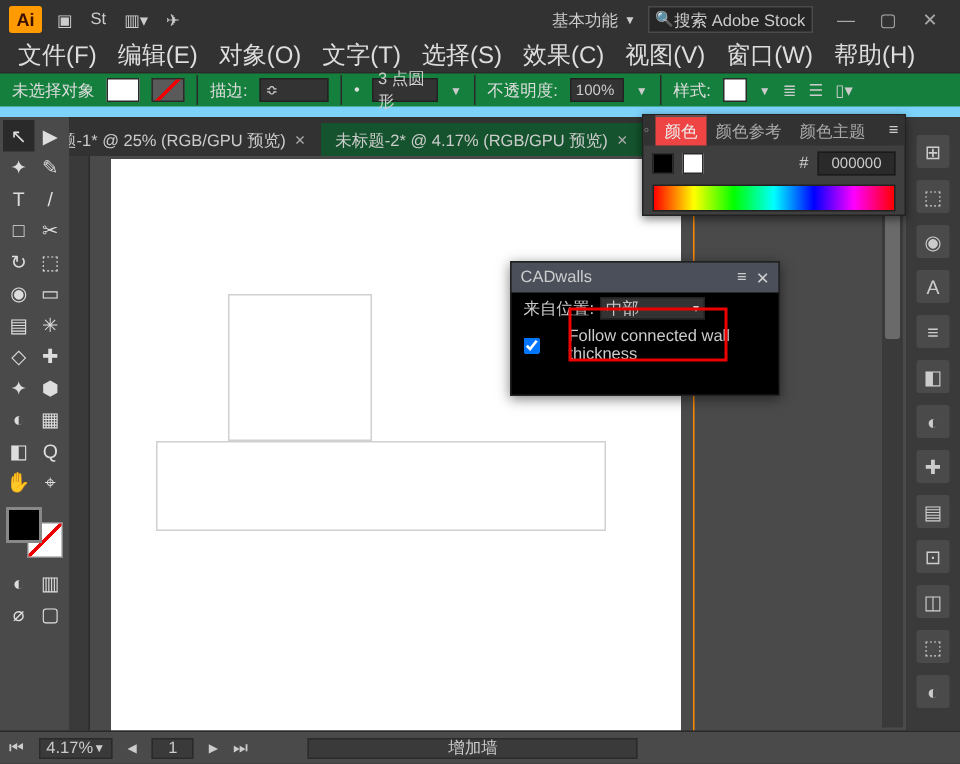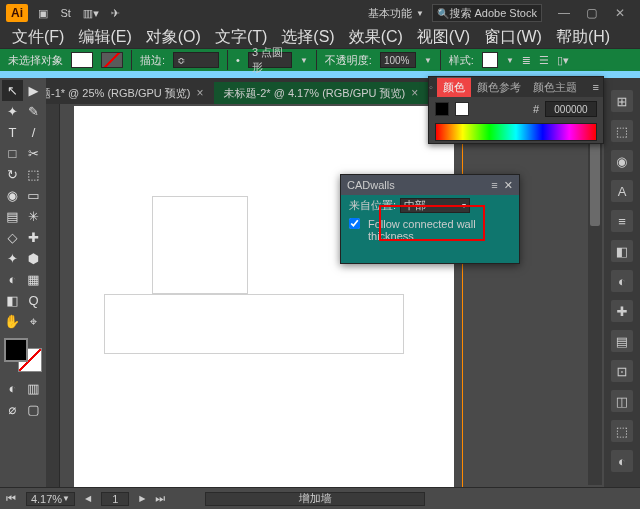--- a/index.html
+++ b/index.html
@@ -44,28 +44,28 @@
 .swatch-block .bg::after{content:'';position:absolute;inset:0;background:linear-gradient(135deg,transparent 46%,#e00 46%,#e00 54%,transparent 54%)}
 .right-dock{position:absolute;right:0;top:78px;width:36px;bottom:0;background:#3a3a3a;display:flex;flex-direction:column;align-items:center;gap:8px;padding-top:12px}
 .dock-ico{width:22px;height:22px;background:#4a4a4a;border-radius:2px;display:flex;align-items:center;justify-content:center;font-size:13px;color:#ccc}
 .color-panel{position:absolute;right:36px;top:76px;width:176px;height:68px;background:#3f3f3f;border:1px solid #222;box-shadow:0 2px 6px rgba(0,0,0,.5)}
 .color-tabs{height:20px;background:#323232;display:flex;align-items:center;font-size:10px}
 .color-tab{padding:0 6px;color:#aaa;height:100%;display:flex;align-items:center}
 .color-tab.on{background:#ef4444;color:#eee;border-top:1px solid #555}
 .color-body{padding:4px 6px;display:flex;align-items:center;gap:6px;font-size:10px}
 .hex-input{width:52px;height:16px;background:#2a2a2a;border:1px solid #1a1a1a;color:#ccc;text-align:center;font-size:10px}
 .spectrum{margin:2px 6px 4px 6px;height:18px;background:linear-gradient(90deg,#f00,#ff0,#0f0,#0ff,#00f,#f0f,#f00);border:1px solid #222}
-.cad-panel{position:absolute;left:340px;top:174px;width:180px;height:90px;background:#0f766e;border:1px solid #222;box-shadow:0 2px 8px rgba(0,0,0,.5)}
+.cad-panel{position:absolute;left:340px;top:174px;width:180px;height:90px;background:#000000;border:1px solid #222;box-shadow:0 2px 8px rgba(0,0,0,.5)}
 .cad-head{height:20px;background:#4a4f5a;display:flex;align-items:center;justify-content:space-between;padding:0 6px;font-size:10px;color:#ddd}
 .cad-head .hbtns{display:flex;gap:6px;color:#ccc}
 .cad-highlight{position:absolute;left:38px;top:30px;width:106px;height:36px;border:2px solid #e00;pointer-events:none}
 .cad-row{display:flex;align-items:center;gap:4px;padding:3px 8px;font-size:10px;position:relative}
 .cad-dd{width:70px;height:15px;background:#333;border:1px solid #222;color:#ccc;font-size:10px;padding:0 3px;display:flex;align-items:center;justify-content:space-between}
 .cad-num{width:66px;height:15px;background:#333;border:1px solid #222;color:#ccc;font-size:10px;padding:0 3px;display:flex;align-items:center}
-.cad-chk{display:flex;align-items:flex-start;gap:8px;font-size:9px;padding:2px 8px}
+.cad-chk{display:flex;align-items:center;gap:19px;font-size:9px;padding:2px 8px}
 .cad-chk input{width:11px;height:11px}
 .stat-seg{height:14px;background:#3a3a3a;border:1px solid #2a2a2a;padding:0 4px;display:flex;align-items:center}
 .tri{font-size:8px}
 </style>
 </head>
 <body>
 
 <div class="titlebar">
   <div class="ai-logo">Ai</div>
   <div class="title-icons">

